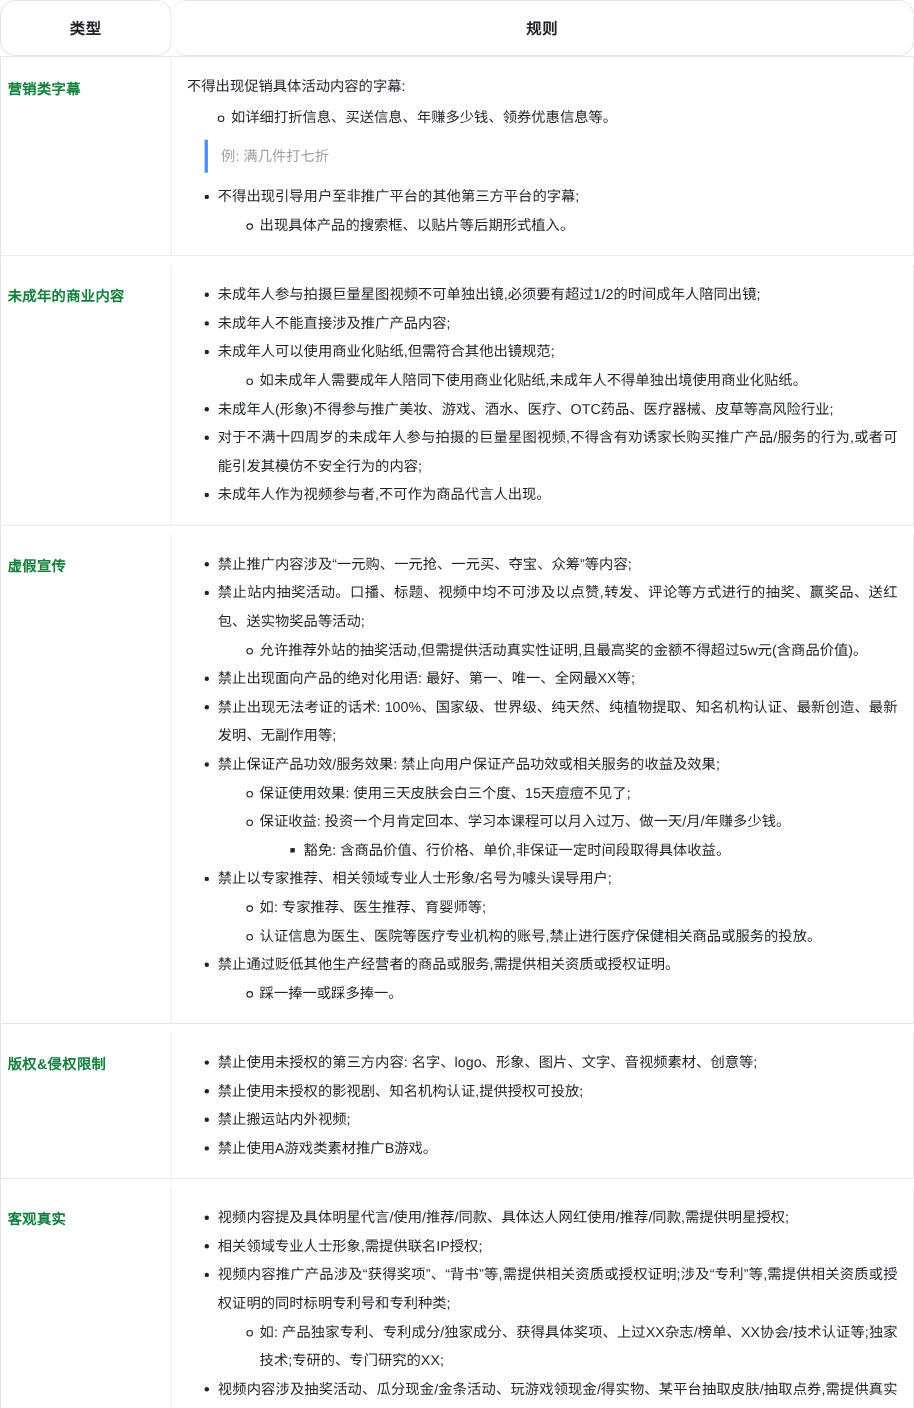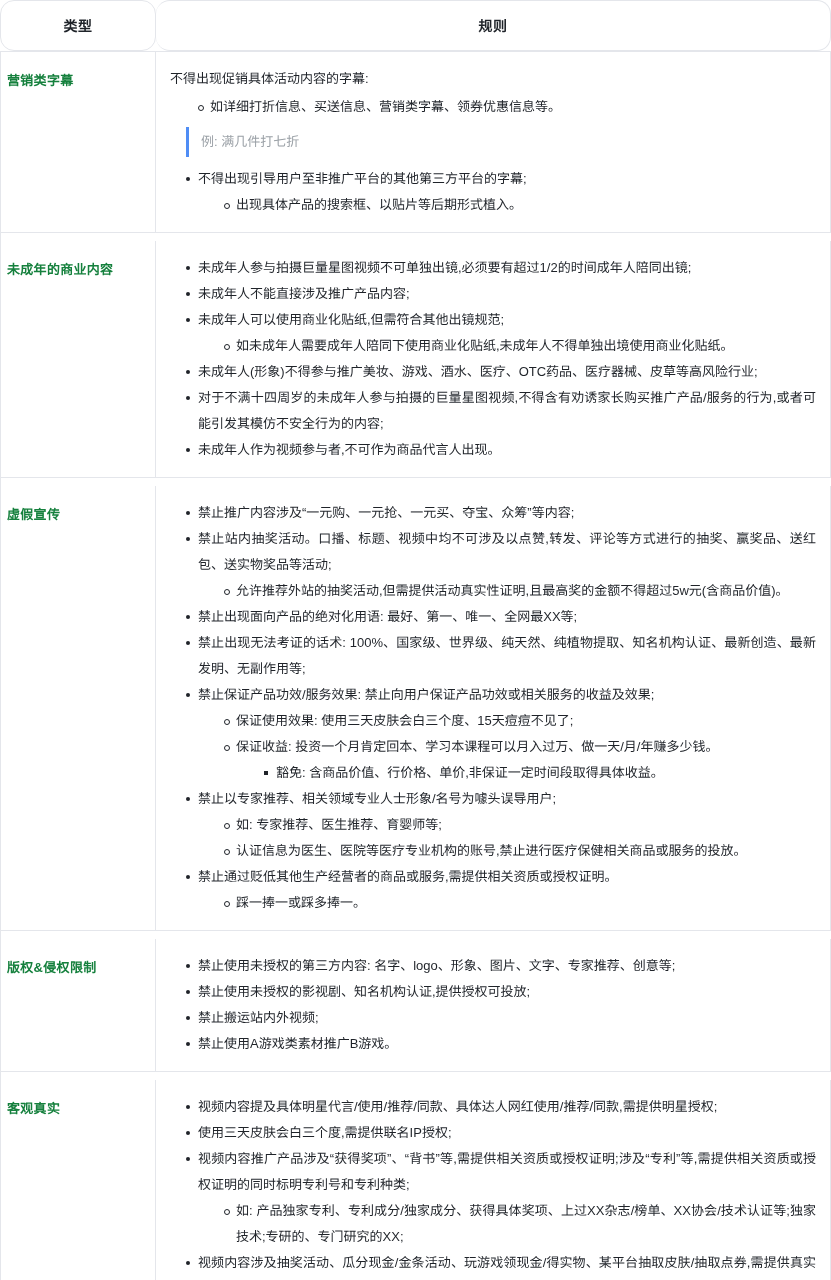--- a/index.html
+++ b/index.html
@@ -169,21 +169,21 @@
       <th class="hdr-cell">类型</th>
       <th class="hdr-cell">规则</th>
     </tr>
   </thead>
   <tbody id="table-body">
       <tr>
         <td class="type-cell">营销类字幕</td>
         <td class="rule-cell">
           <div class="lead-text">不得出现促销具体活动内容的字幕:</div>
           <ul class="lvl2 nobullet-parent">
-            <li>如详细打折信息、买送信息、营销类字幕、领券优惠信息等。</li>
+            <li>如详细打折信息、买送信息、年赚多少钱、领券优惠信息等。</li>
           </ul>
           <div class="quote-example">例: 满几件打七折</div>
           <ul class="lvl1">
             <li><span>不得出现引导用户至非推广平台的其他第三方平台的字幕;</span><ul class="lvl2">
                 <li><span>出现具体产品的搜索框、以贴片等后期形式植入。</span></li>
               </ul></li>
           </ul>
         </td>
       </tr>
       <tr class="spacer-row">
@@ -233,36 +233,36 @@
           </ul>
         </td>
       </tr>
       <tr class="spacer-row">
         <td colspan="2"></td>
       </tr>
       <tr>
         <td class="type-cell">版权&amp;侵权限制</td>
         <td class="rule-cell">
           <ul class="lvl1">
-            <li><span>禁止使用未授权的第三方内容: 名字、logo、形象、图片、文字、专家推荐、创意等;</span></li>
+            <li><span>禁止使用未授权的第三方内容: 名字、logo、形象、图片、文字、音视频素材、创意等;</span></li>
             <li><span>禁止使用未授权的影视剧、知名机构认证,提供授权可投放;</span></li>
             <li><span>禁止搬运站内外视频;</span></li>
             <li><span>禁止使用A游戏类素材推广B游戏。</span></li>
           </ul>
         </td>
       </tr>
       <tr class="spacer-row">
         <td colspan="2"></td>
       </tr>
       <tr>
         <td class="type-cell">客观真实</td>
         <td class="rule-cell">
           <ul class="lvl1">
             <li><span>视频内容提及具体明星代言/使用/推荐/同款、具体达人网红使用/推荐/同款,需提供明星授权;</span></li>
-            <li><span>使用三天皮肤会白三个度,需提供联名IP授权;</span></li>
+            <li><span>相关领域专业人士形象,需提供联名IP授权;</span></li>
             <li><span>视频内容推广产品涉及“获得奖项”、“背书”等,需提供相关资质或授权证明;涉及“专利”等,需提供相关资质或授权证明的同时标明专利号和专利种类;</span><ul class="lvl2">
                 <li><span>如: 产品独家专利、专利成分/独家成分、获得具体奖项、上过XX杂志/榜单、XX协会/技术认证等;独家技术;专研的、专门研究的XX;</span></li>
               </ul></li>
             <li><span>视频内容涉及抽奖活动、瓜分现金/金条活动、玩游戏领现金/得实物、某平台抽取皮肤/抽取点券,需提供真实性证明。</span></li>
           </ul>
         </td>
       </tr>
     </tbody>
 </table>
 

